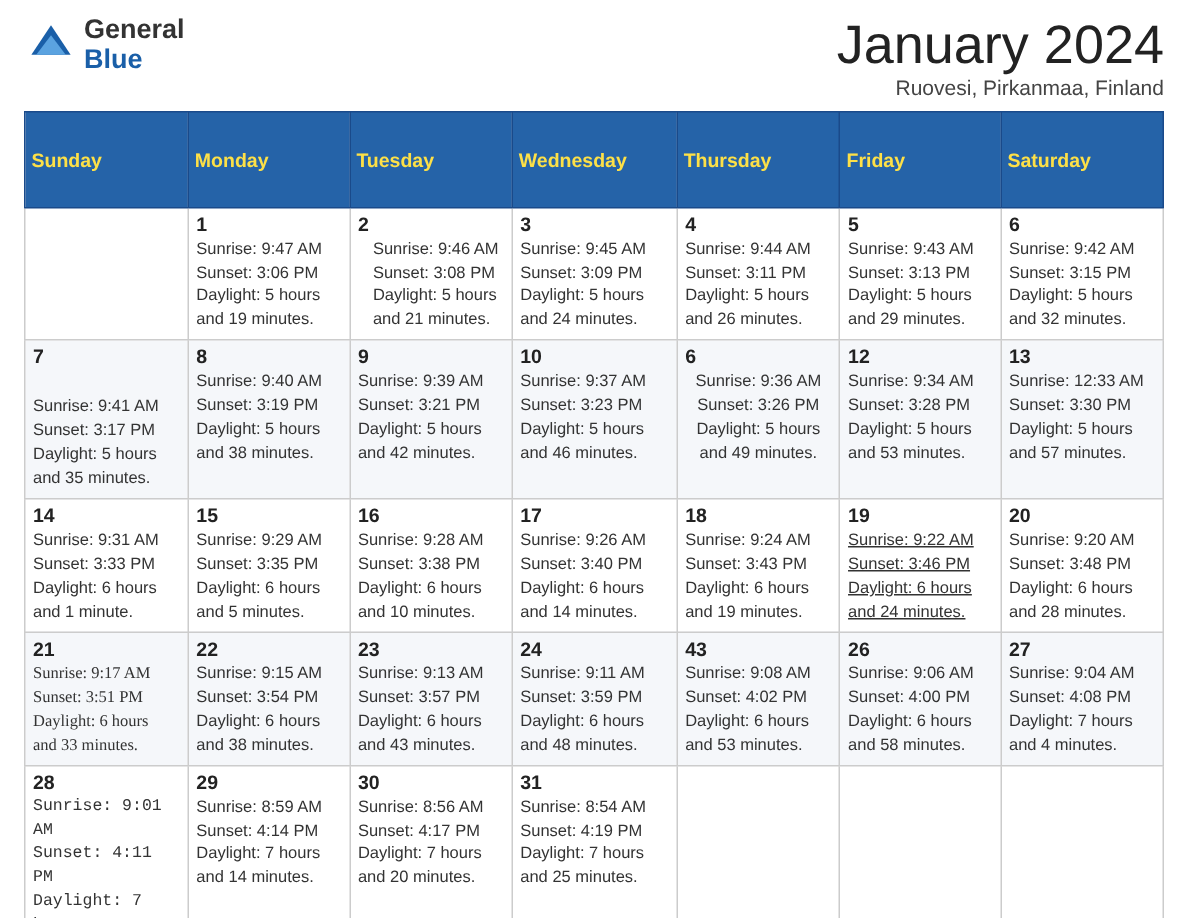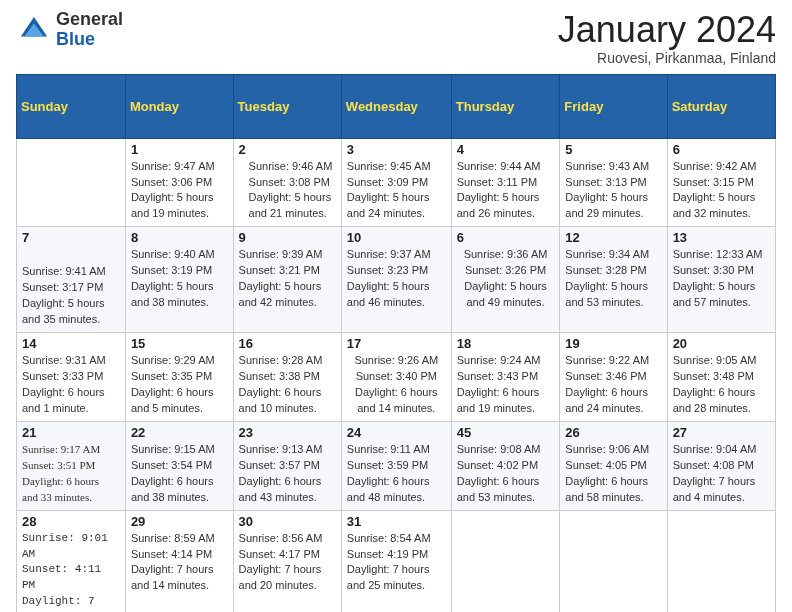--- a/index.html
+++ b/index.html
@@ -251,42 +251,42 @@
           </td>
           <td>
             <span class="day-num">16</span>
             <div class="day-info" style="white-space: pre-line;">Sunrise: 9:28 AM
 Sunset: 3:38 PM
 Daylight: 6 hours
 and 10 minutes.</div>
           </td>
           <td>
             <span class="day-num">17</span>
-            <div class="day-info" style="white-space: pre-line; text-align: center;">Sunrise: 9:26 AM
+            <div class="day-info" style="white-space: pre-line;">Sunrise: 9:26 AM
 Sunset: 3:40 PM
 Daylight: 6 hours
 and 14 minutes.</div>
           </td>
           <td>
             <span class="day-num">18</span>
             <div class="day-info" style="white-space: pre-line;">Sunrise: 9:24 AM
 Sunset: 3:43 PM
 Daylight: 6 hours
 and 19 minutes.</div>
           </td>
           <td>
             <span class="day-num">19</span>
-            <div class="day-info" style="white-space: pre-line;">Sunrise: 9:22 AM
+            <div class="day-info" style="white-space: pre-line; text-decoration: underline;">Sunrise: 9:22 AM
 Sunset: 3:46 PM
 Daylight: 6 hours
 and 24 minutes.</div>
           </td>
           <td>
             <span class="day-num">20</span>
-            <div class="day-info" style="white-space: pre-line;">Sunrise: 9:05 AM
+            <div class="day-info" style="white-space: pre-line;">Sunrise: 9:20 AM
 Sunset: 3:48 PM
 Daylight: 6 hours
 and 28 minutes.</div>
           </td>
         </tr>
         <tr>
           <td>
             <span class="day-num">21</span>
             <div class="day-info" style="white-space: pre-line; font-family: Liberation Serif, serif;">Sunrise: 9:17 AM
 Sunset: 3:51 PM
@@ -308,30 +308,30 @@
 and 43 minutes.</div>
           </td>
           <td>
             <span class="day-num">24</span>
             <div class="day-info" style="white-space: pre-line;">Sunrise: 9:11 AM
 Sunset: 3:59 PM
 Daylight: 6 hours
 and 48 minutes.</div>
           </td>
           <td>
-            <span class="day-num">45</span>
+            <span class="day-num">43</span>
             <div class="day-info" style="white-space: pre-line;">Sunrise: 9:08 AM
 Sunset: 4:02 PM
 Daylight: 6 hours
 and 53 minutes.</div>
           </td>
           <td>
             <span class="day-num">26</span>
             <div class="day-info" style="white-space: pre-line;">Sunrise: 9:06 AM
-Sunset: 4:05 PM
+Sunset: 4:00 PM
 Daylight: 6 hours
 and 58 minutes.</div>
           </td>
           <td>
             <span class="day-num">27</span>
             <div class="day-info" style="white-space: pre-line;">Sunrise: 9:04 AM
 Sunset: 4:08 PM
 Daylight: 7 hours
 and 4 minutes.</div>
           </td>

